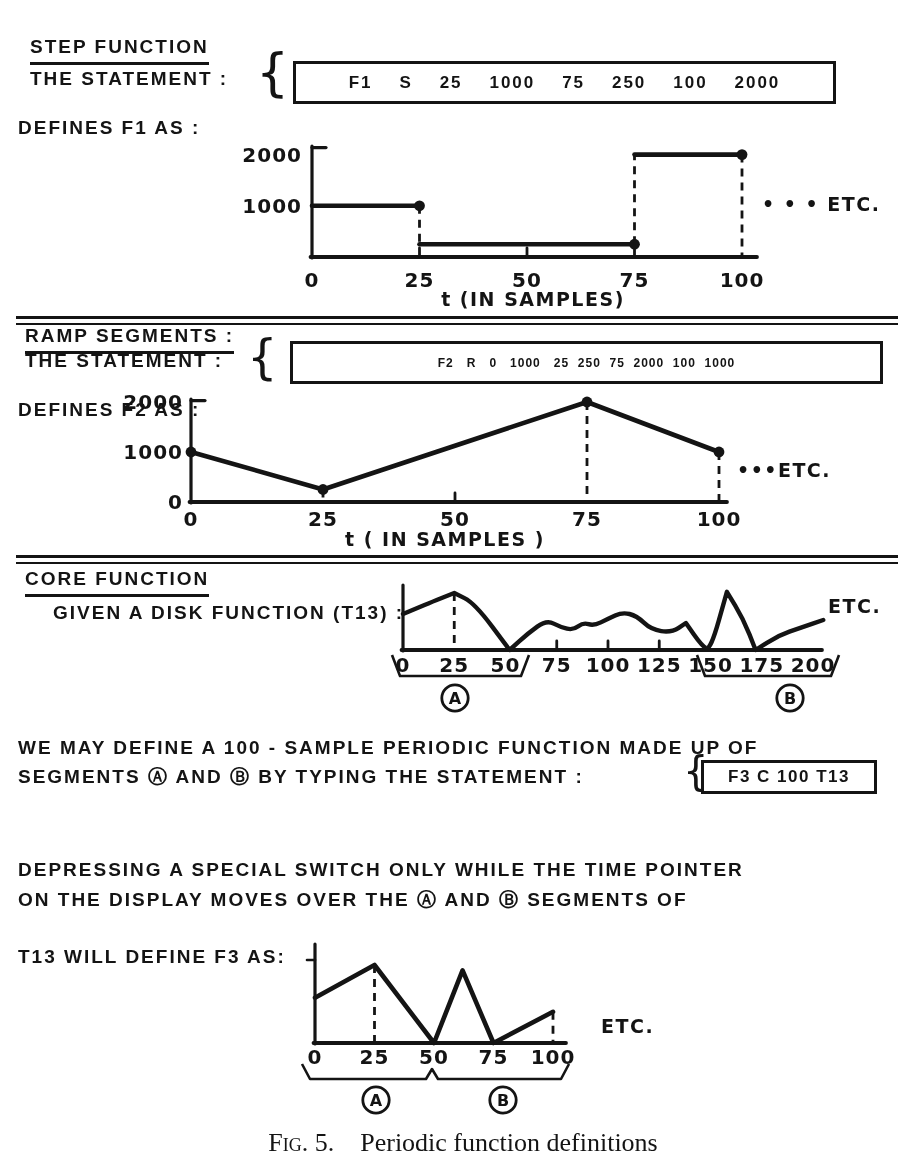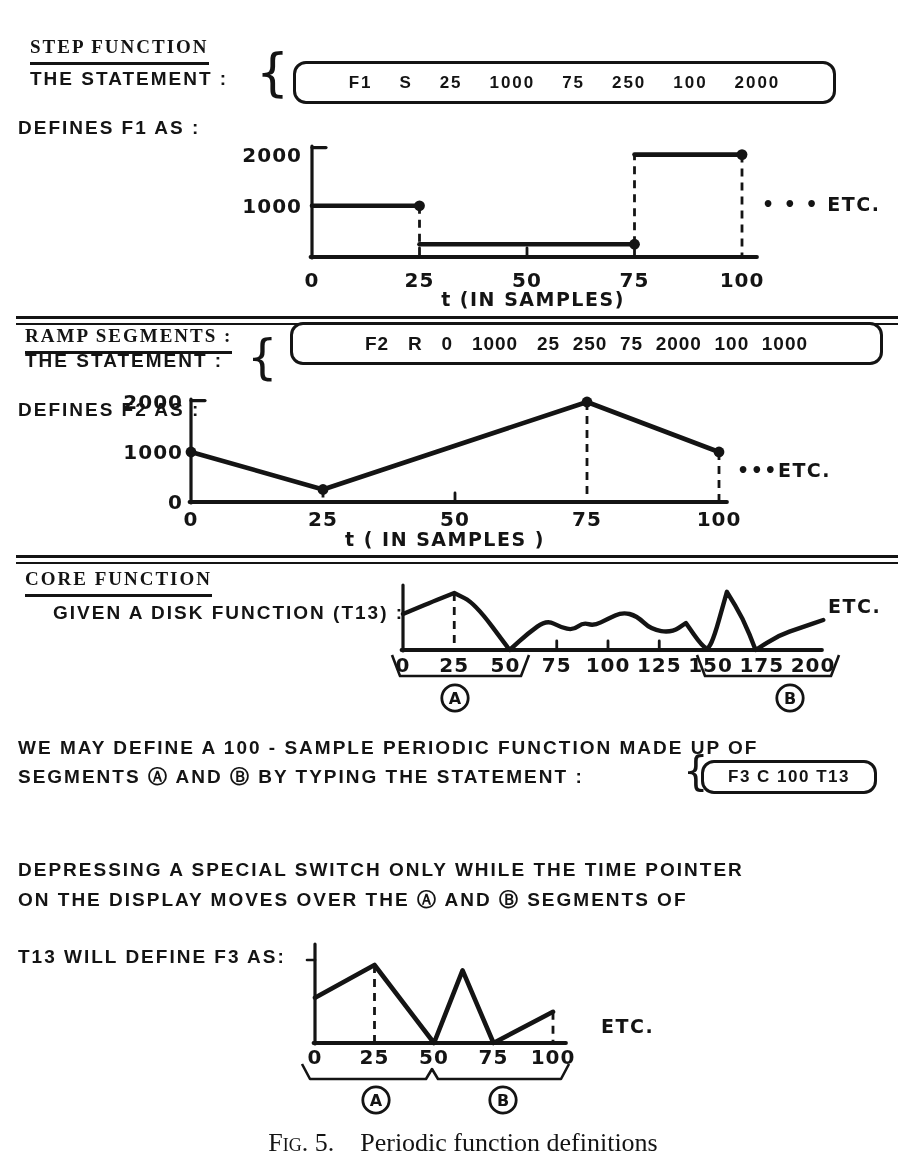--- a/index.html
+++ b/index.html
@@ -6,27 +6,27 @@
   html,body{ margin:0; padding:0; background:#e8e8e8; }
   #page{
     position:relative; width:906px; height:1172px; margin:0 auto;
     background:var(--paper); color:var(--ink); overflow:hidden;
     font-family:"Liberation Sans","DejaVu Sans",sans-serif;
   }
   .txt{
     position:absolute; font-weight:700; font-size:19px; letter-spacing:2px;
     white-space:pre; color:var(--ink);
   }
-  .uheadline{ border-bottom:3.5px solid var(--ink); padding-bottom:4px;font-family:Liberation Serif, serif; }
+  .uheadline{ border-bottom:3.5px solid var(--ink); padding-bottom:4px; }
   .brace{
     position:absolute; font-weight:400; color:var(--ink);
     font-family:"DejaVu Sans",sans-serif; line-height:1;
   }
   .stmt-box{
-    position:absolute; border:3.5px solid var(--ink); border-radius:13px;
+    position:absolute; border:3.5px solid var(--ink); border-radius:0;
     display:flex; align-items:center; justify-content:center;
     font-weight:700; color:var(--ink); white-space:pre; background:var(--paper);
   }
   .sep{
     position:absolute; left:16px; width:882px; height:4px;
     border-top:3px solid var(--ink); border-bottom:2.5px solid var(--ink);
   }
   svg.plot{ position:absolute; left:0; top:0; pointer-events:none; }
   svg.plot text{ font-family:"DejaVu Sans","Liberation Sans",sans-serif; font-weight:700; fill:var(--ink); }
   #caption{
@@ -44,21 +44,21 @@
   <div class="txt" style="left:30px; top:68px;">THE STATEMENT :</div>
   <div class="brace" style="left:256px; top:46px; font-size:52px;">{</div>
   <div class="stmt-box" style="left:293px; top:61px; width:537px; height:37px; font-size:17px; letter-spacing:2px;">F1    S    25    1000    75    250    100    2000</div>
   <div class="txt" style="left:18px; top:117px;">DEFINES F1 AS :</div>
 
   <div class="sep" style="top:316px;"></div>
 
   <div class="txt uheadline" style="left:25px; top:325px;">RAMP SEGMENTS :</div>
   <div class="txt" style="left:25px; top:350px;">THE STATEMENT :</div>
   <div class="brace" style="left:247px; top:333px; font-size:48px;">{</div>
-  <div class="stmt-box" style="left:290px; top:322px; width:587px; height:37px; font-size:19px; letter-spacing:1px;">F2   R   0   1000   25  250  75  2000  100  1000</div>
+  <div class="stmt-box" style="left:290px; top:341px; width:587px; height:37px; font-size:12px; letter-spacing:1px;">F2   R   0   1000   25  250  75  2000  100  1000</div>
   <div class="txt" style="left:18px; top:399px;">DEFINES F2 AS :</div>
 
   <div class="sep" style="top:555px;"></div>
 
   <div class="txt uheadline" style="left:25px; top:568px;">CORE FUNCTION</div>
   <div class="txt" style="left:25px; top:602px;margin-left:28px;">GIVEN A DISK FUNCTION (T13) :</div>
 
   <div class="txt" style="left:18px; top:737px;text-align:center;">WE MAY DEFINE A 100 - SAMPLE PERIODIC FUNCTION MADE UP OF</div>
   <div class="txt" style="left:18px; top:764px;">SEGMENTS Ⓐ AND Ⓑ BY TYPING THE STATEMENT :</div>
   <div class="brace" style="left:683px; top:751px; font-size:40px;">{</div>

